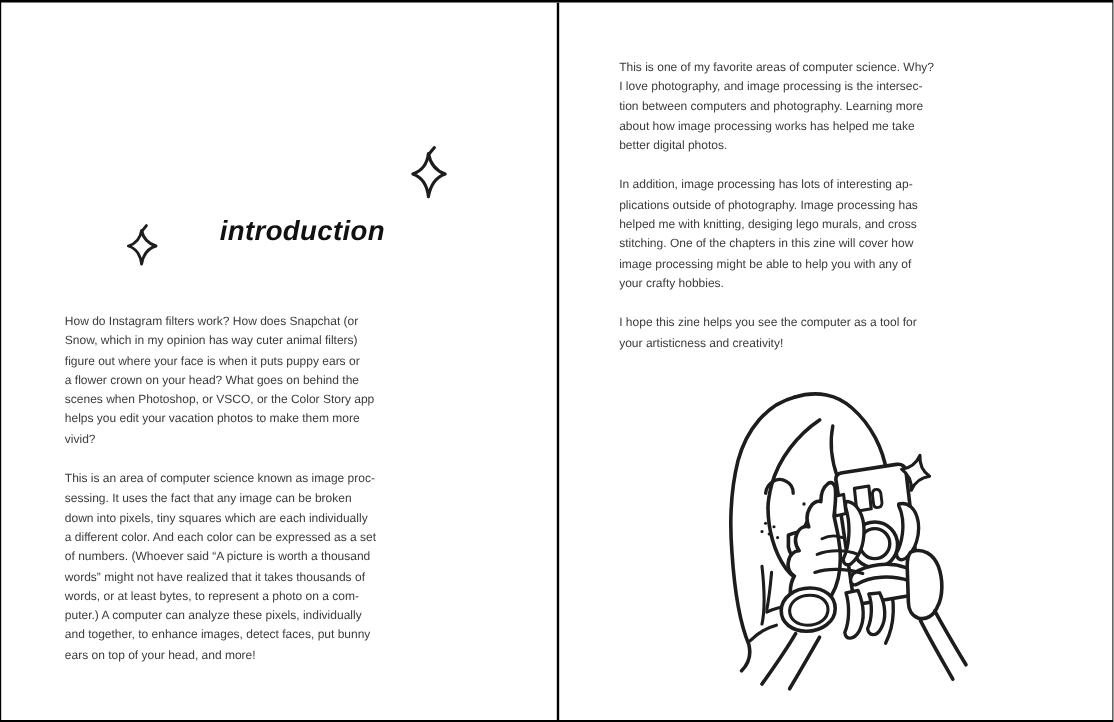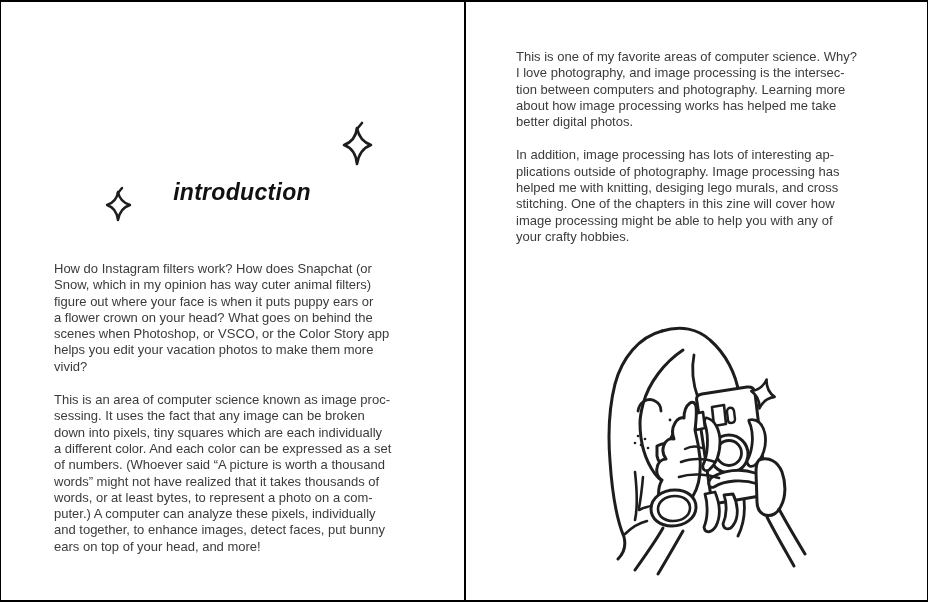--- a/index.html
+++ b/index.html
@@ -13,28 +13,28 @@
     border-left:1px solid #000;
     border-right:1px solid #000;
     overflow:hidden;
     font-family:"Liberation Sans","DejaVu Sans",sans-serif;
   }
   .page-divider{
     position:absolute;left:463px;top:0;width:2px;height:602px;
     background:#000;
   }
   .page-title{
-    position:absolute;left:57px;top:160px;width:368px;
+    position:absolute;left:67px;top:160px;width:368px;
     text-align:center;
     font-size:23px;font-weight:700;font-style:italic;
     letter-spacing:.3px;color:#111;margin-top:17px;
   }
   .para{
     white-space:pre-line;
-    font-size:13px;line-height:16.3px;color:#3b3b3b;
+    font-size:10px;line-height:16.3px;color:#3b3b3b;
     margin:0 0 17px 0;
   }
   .text-col-left{position:absolute;left:53px;top:246px;width:380px;margin-top:13px;}
   .text-col-right{position:absolute;left:515px;top:47px;width:380px;}
   .sparkle{position:absolute;}
   .illustration{position:absolute;left:594px;top:320px;}
   svg{display:block;}
 </style>
 </head>
 <body>
@@ -89,20 +89,22 @@
 I love photography, and image processing is the intersec-
 tion between computers and photography. Learning more
 about how image processing works has helped me take
 better digital photos.</p>
       <p class="para">In addition, image processing has lots of interesting ap-
 plications outside of photography. Image processing has
 helped me with knitting, desiging lego murals, and cross
 stitching. One of the chapters in this zine will cover how
 image processing might be able to help you with any of
 your crafty hobbies.</p>
+      <p class="para">I hope this zine helps you see the computer as a tool for
+your artisticness and creativity!</p>
     </div>
 
     <div class="illustration">
       <svg width="232" height="266" viewBox="0 0 232 266" fill="none" stroke="#1d1d1d" stroke-width="3" stroke-linecap="round" stroke-linejoin="round">
 
         <path d="M67,9 C44,15 27,36 20,62 C14,86 13,114 15,139 C17,169 21,196 29,215 C31,223 29,231 23,237"></path>
         <path d="M67,9 C86,3 103,7 115,18 C131,32 141,52 144,72"></path>
         <path d="M40,150 C42,168 43,184 40,198" stroke-width="2.6"></path>
         <path d="M145,158 C151,178 151,198 143,214" stroke-width="2.8"></path>
 

